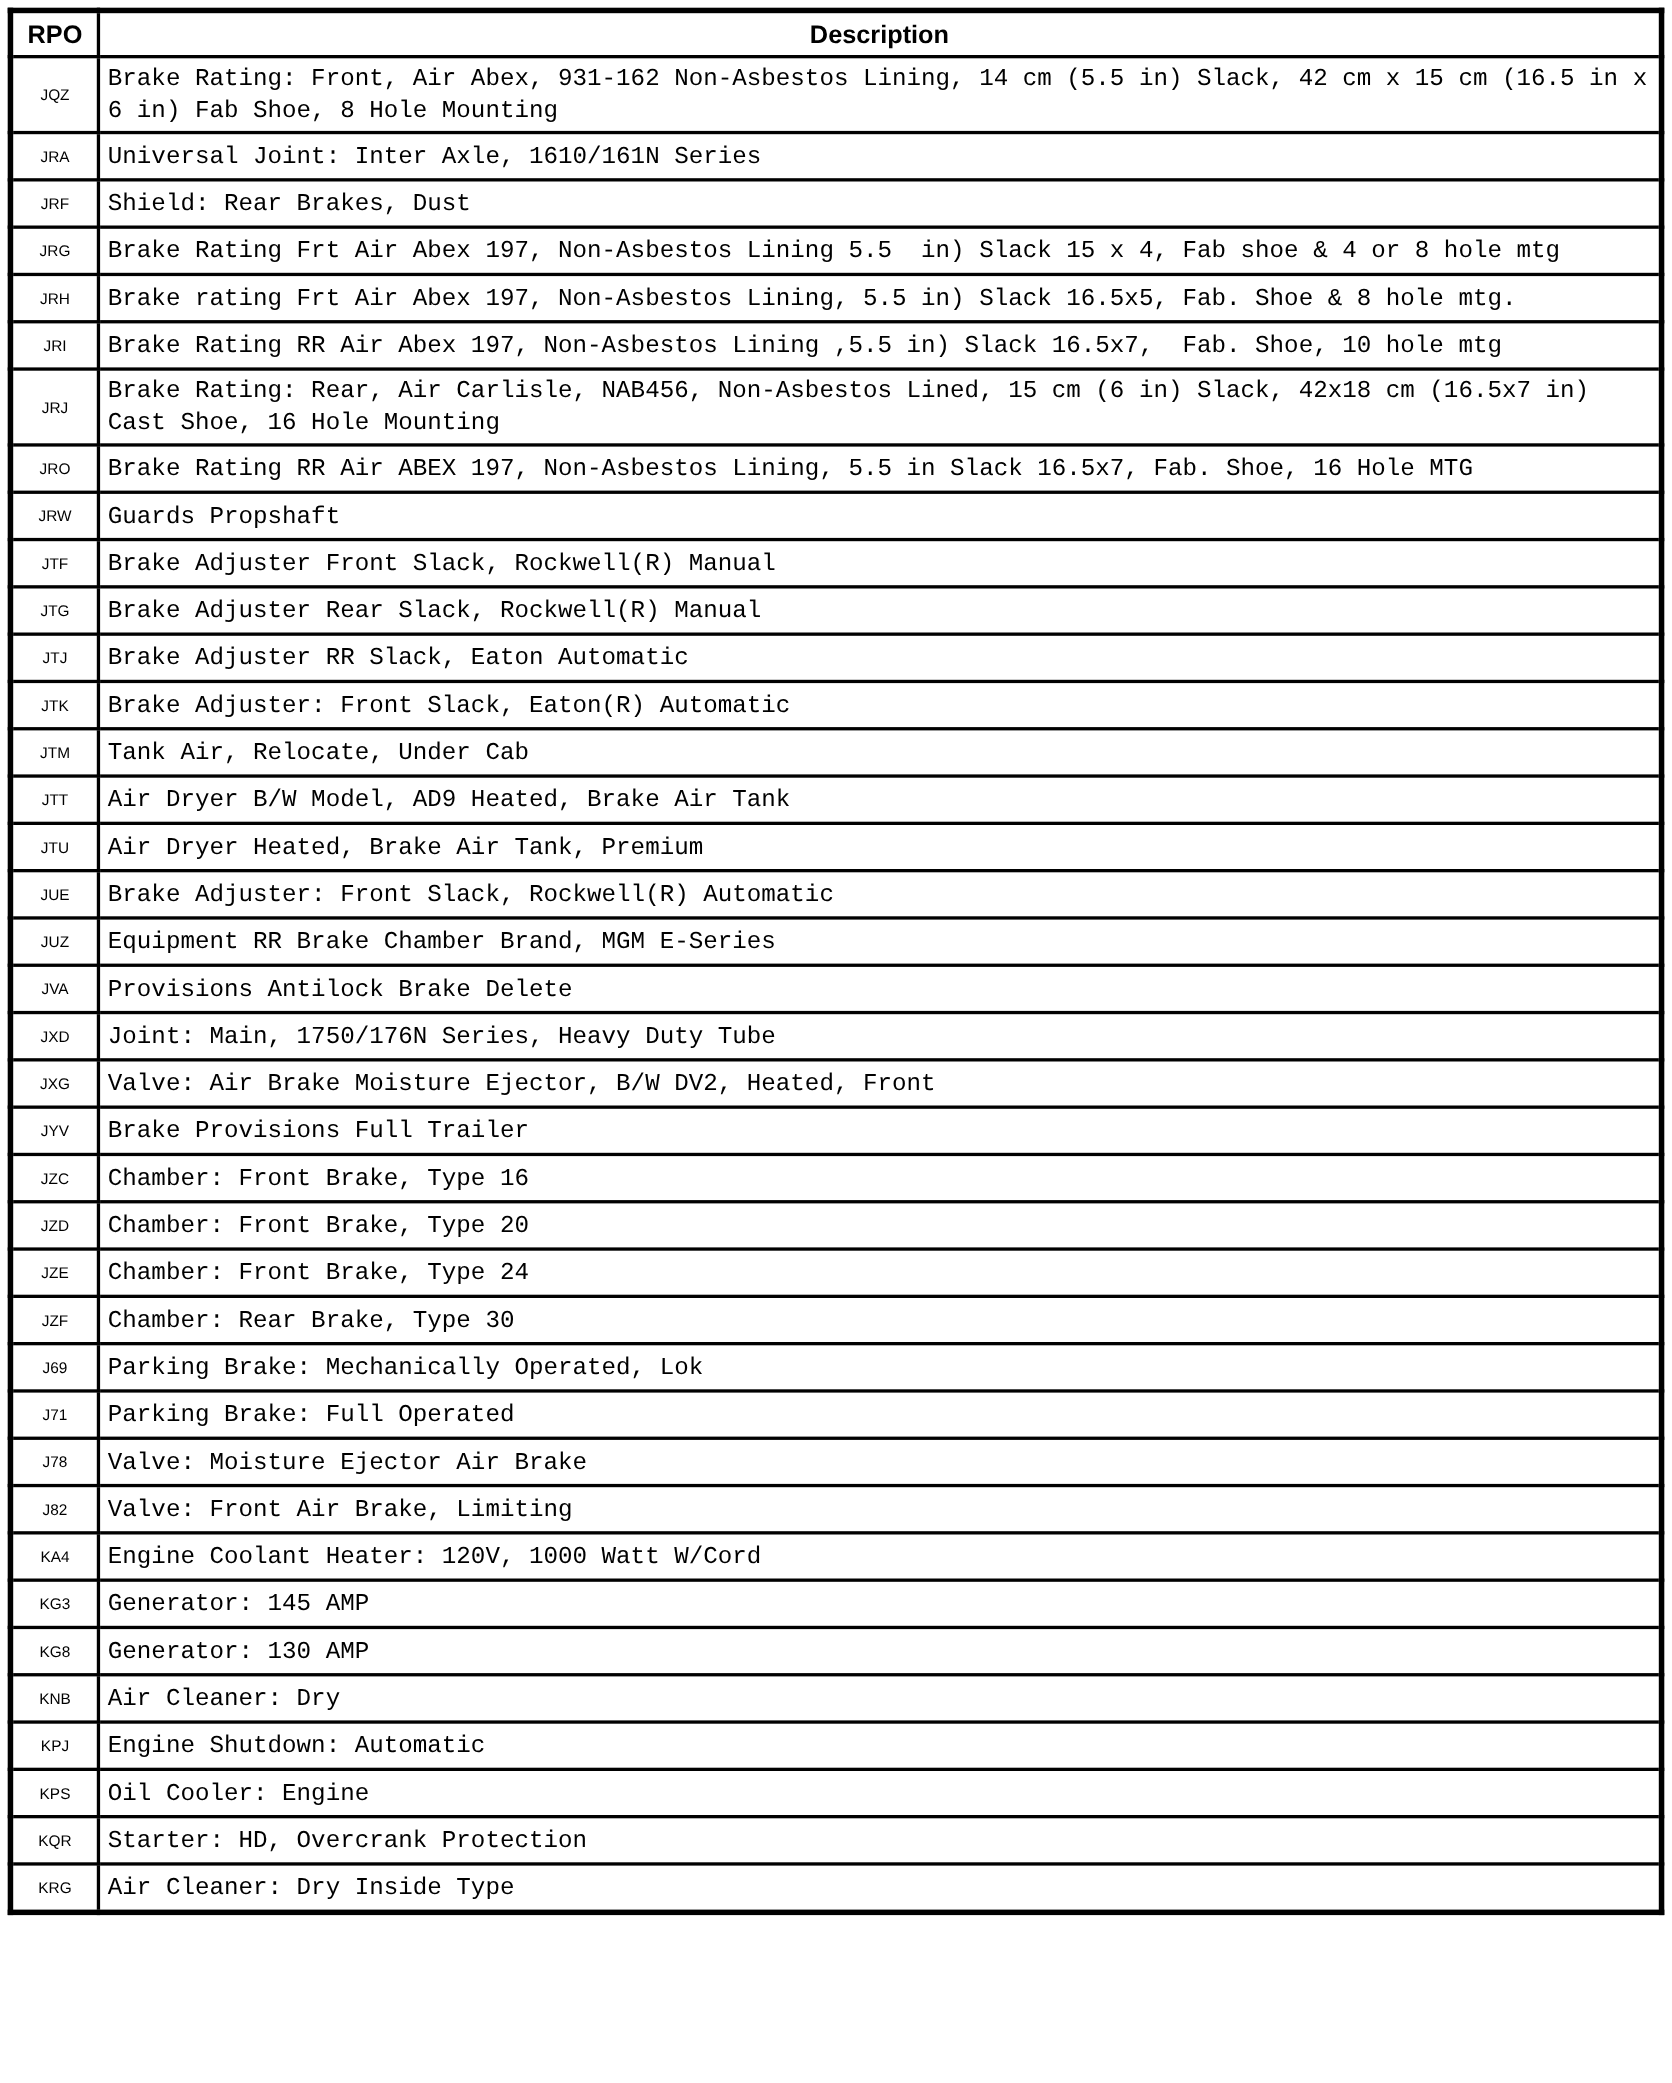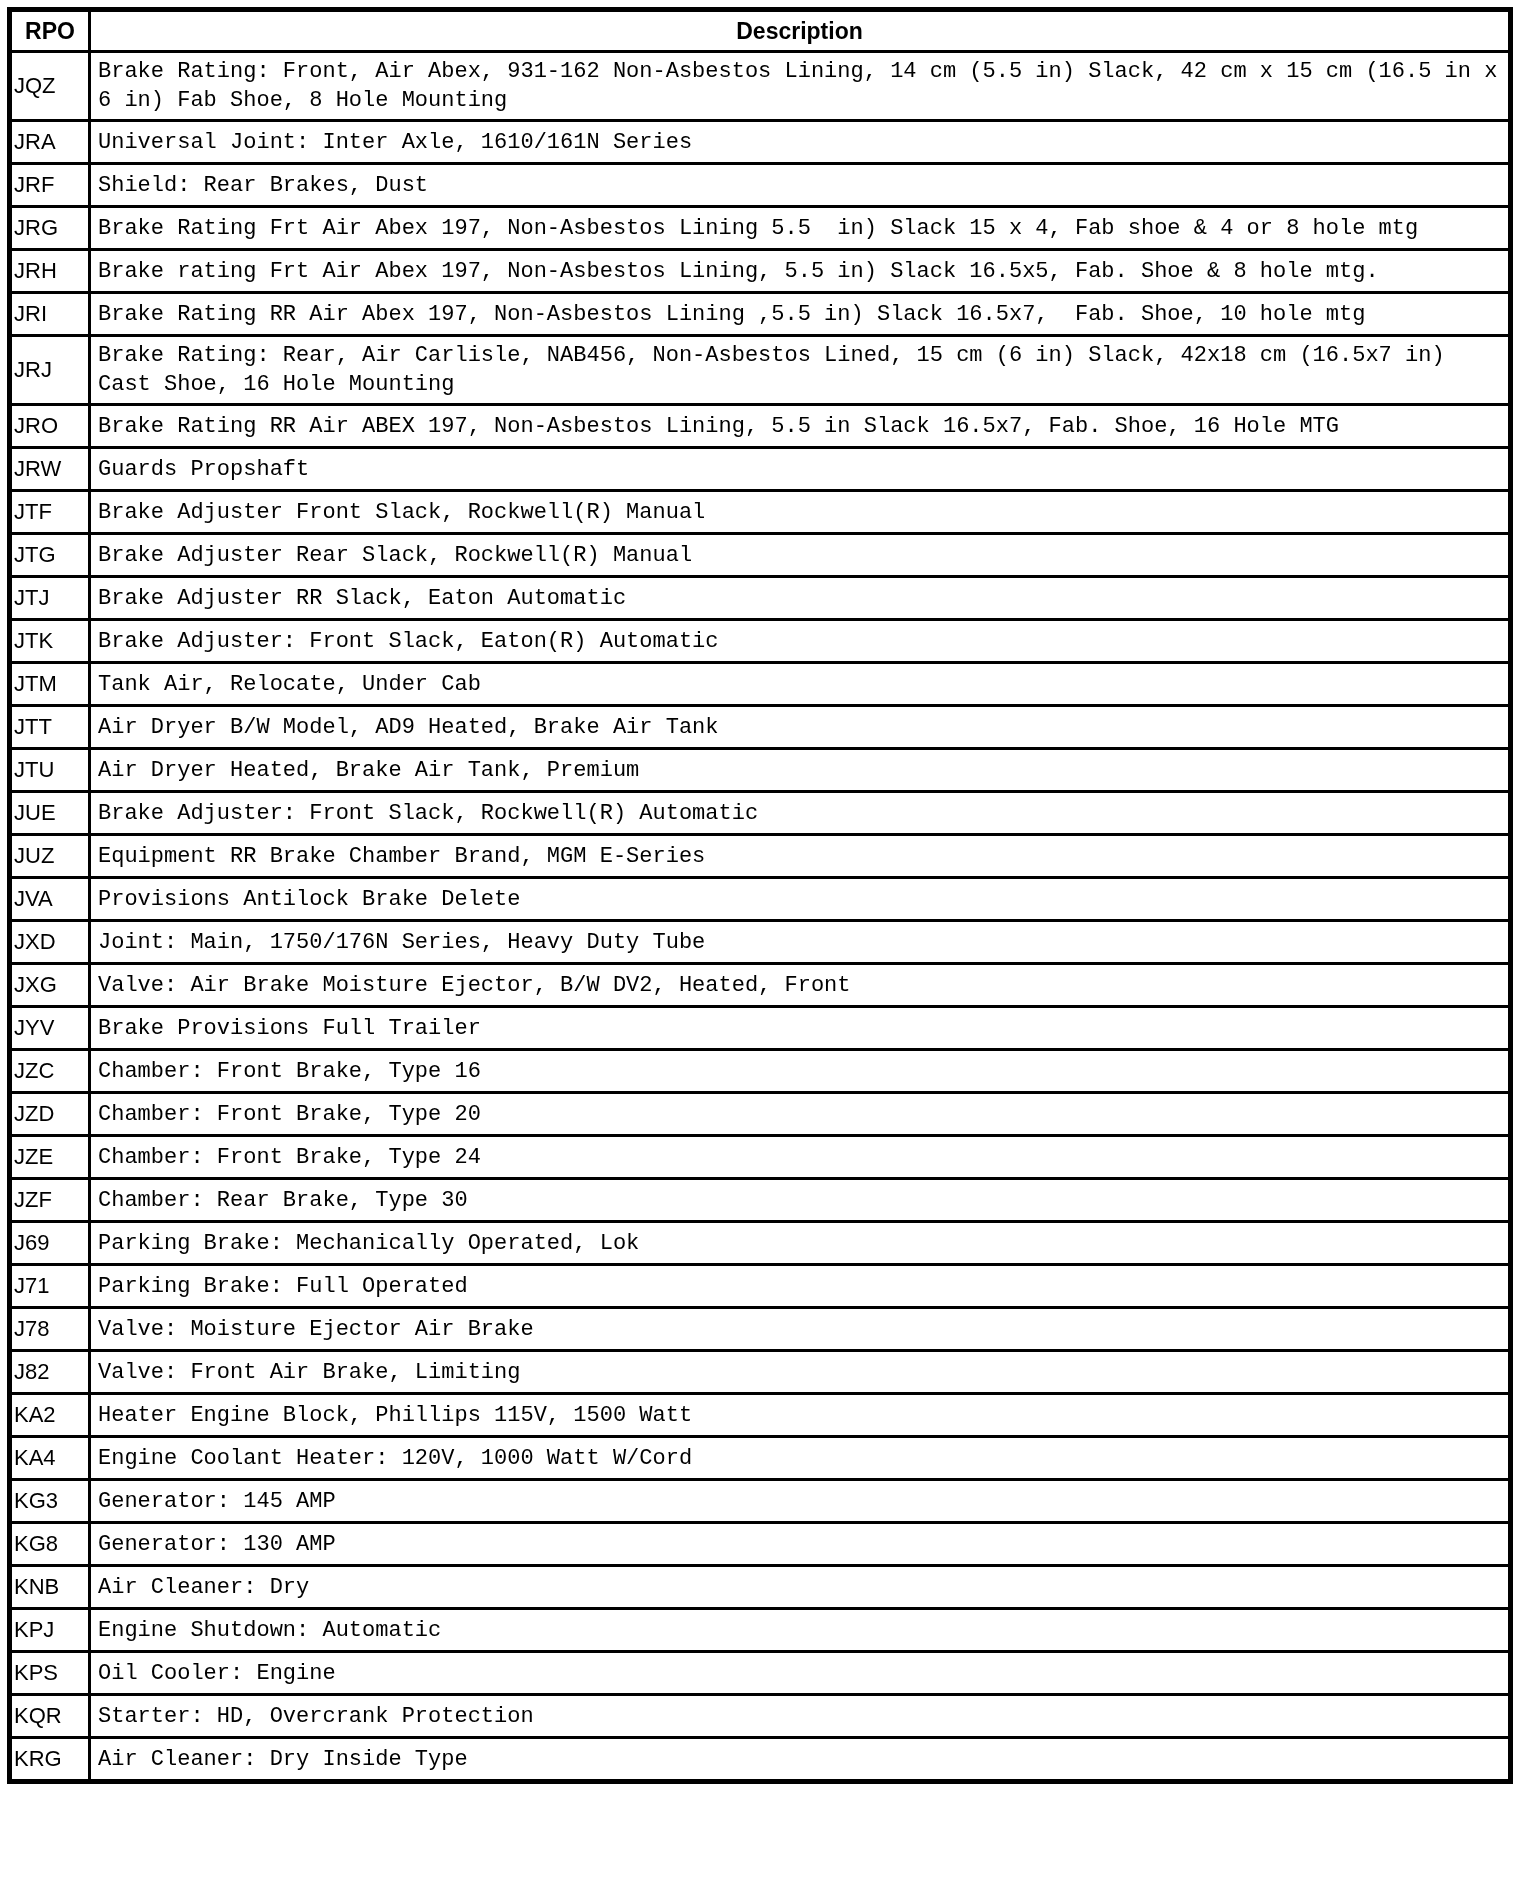--- a/index.html
+++ b/index.html
@@ -31,21 +31,22 @@
   }
   th.hdr {
     font-size: 23px;
     font-weight: bold;
     height: 38px;
     padding: 0 4px;
   }
   th.hdr-code { text-align: center; }
   th.hdr-desc { text-align: center; }
   td.code-cell {
-    font-size: 22px;
+    font-size: 14px;
+    text-align: center;
     height: 40px;
     padding: 0 2px;
     white-space: nowrap;
   }
   td.desc-cell {
     font-size: 22px;
     line-height: 29px;
     padding: 4px 8px 4px 7px;
     text-align: left;
     white-space: pre-wrap;
@@ -183,24 +184,20 @@
         </tr>
         <tr>
           <td class="code-cell">J78</td>
           <td class="desc-cell">Valve: Moisture Ejector Air Brake</td>
         </tr>
         <tr>
           <td class="code-cell">J82</td>
           <td class="desc-cell">Valve: Front Air Brake, Limiting</td>
         </tr>
         <tr>
-          <td class="code-cell">KA2</td>
-          <td class="desc-cell">Heater Engine Block, Phillips 115V, 1500 Watt</td>
-        </tr>
-        <tr>
           <td class="code-cell">KA4</td>
           <td class="desc-cell">Engine Coolant Heater: 120V, 1000 Watt W/Cord</td>
         </tr>
         <tr>
           <td class="code-cell">KG3</td>
           <td class="desc-cell">Generator: 145 AMP</td>
         </tr>
         <tr>
           <td class="code-cell">KG8</td>
           <td class="desc-cell">Generator: 130 AMP</td>

